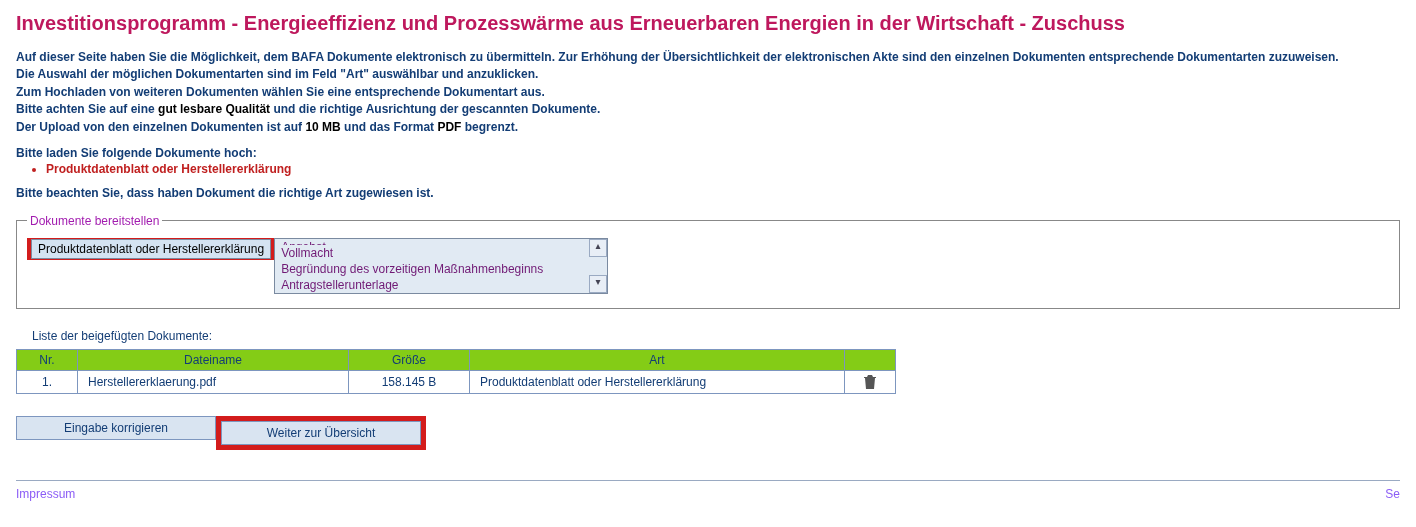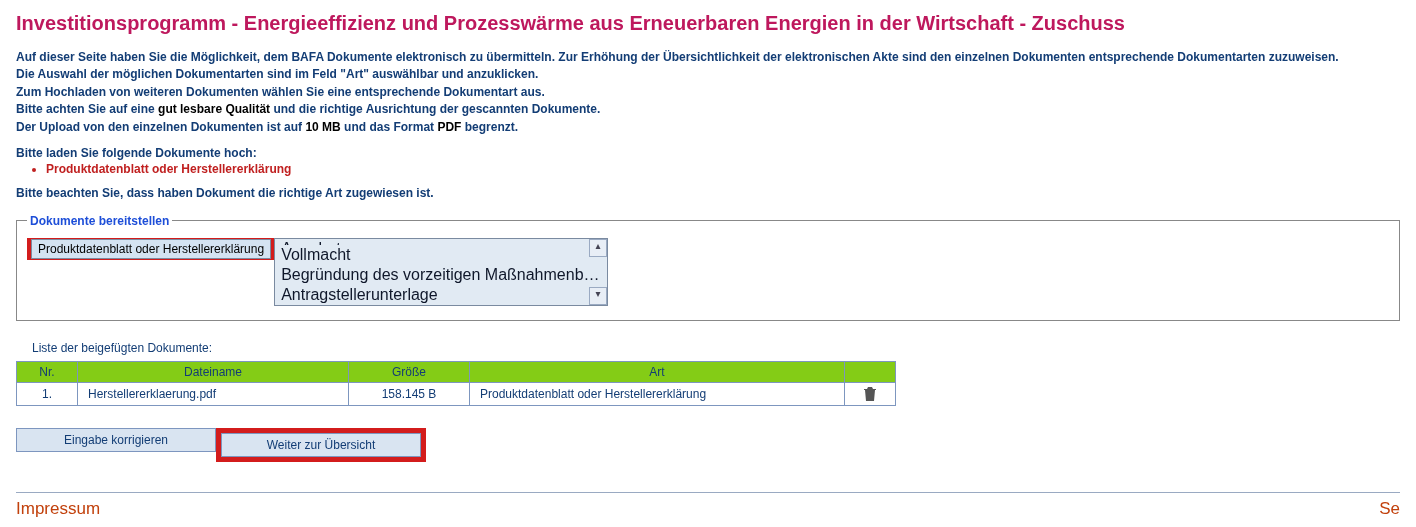--- a/index.html
+++ b/index.html
@@ -7,29 +7,29 @@
   h1{font-size:20px;font-weight:bold;margin:4px 0 14px 0;color:#be185d}
   .intro{font-weight:bold;line-height:1.45;margin-bottom:10px}
   .intro span{font-weight:bold}
   .red{color:#000000}
   .lead{font-weight:bold;margin-top:8px}
   ul.req{margin:2px 0 10px 30px;padding:0}
   ul.req li{color:#c02020;font-weight:bold}
   .note{font-weight:bold;margin-bottom:14px}
 
   fieldset{border:1px solid #888;padding:10px 10px 14px 10px;margin:0 0 20px 0}
-  legend{font-weight:bold;color:#1d4ed8;padding:0 3px}
+  legend{font-weight:normal;color:#a21caf;padding:0 3px}
 
   .row-art{display:flex;align-items:flex-start}
   .row-art label{width:260px;padding-top:4px}
   .select-wrap{position:relative}
   .highlight-red{border:4px solid #d31c1c;display:inline-block;padding:0;line-height:0}
   .highlight-red.inner{line-height:normal}
   .sel-head{background:#d4e3f2;border:1px solid #7a8aa0;padding:2px 6px;font-size:12px;font-family:inherit;color:#000;white-space:nowrap}
-  .listbox{border:1px solid #7a8aa0;background:#e1eaf3;width:332px;font-size:16px;color:#0f172a}
+  .listbox{border:1px solid #7a8aa0;background:#e1eaf3;width:332px;font-size:12px;color:#701a75}
   .listbox .opt{padding:1px 6px;white-space:nowrap;overflow:hidden;text-overflow:ellipsis}
   .listbox .hidden-first{height:4px;overflow:hidden}
   .listbox-wrap{position:relative;display:inline-block;vertical-align:top;margin-left:-1px}
   .sb-btn{position:absolute;right:1px;width:16px;height:16px;background:#e8eef6;border:1px solid #9aaac2;font-size:10px;line-height:12px;text-align:center;color:#445}
   .sb-up{top:1px}
   .sb-dn{bottom:1px}
 
   .listcap{margin:18px 0 6px 16px}
   table.docs{border-collapse:collapse;width:880px}
   table.docs th,table.docs td{border:1px solid #7d96bf;padding:3px 10px;font-size:12px}
@@ -37,21 +37,21 @@
   table.docs td{color:#133d75}
   table.docs td.c{text-align:center}
   .trash svg{width:14px;height:16px;display:block;margin:0 auto}
 
   .btns{margin-top:22px;display:flex;align-items:flex-start}
   .btn{background:#d9e4f1;border:1px solid #7d96bf;color:#133d75;padding:4px 0;text-align:center;font-size:12px;cursor:pointer;width:200px}
   .btn-hl{border:5px solid #d31c1c;display:inline-block}
   .btn-hl .btn{margin:0}
 
   hr{border:none;border-top:1px solid #9aaac2;margin:30px 0 6px 0}
-  .footer{display:flex;justify-content:space-between;font-size:17px;color:#c2410c}
+  .footer{display:flex;justify-content:space-between;font-size:12px;color:#8b5cf6}
 </style>
 </head>
 <body>
 
 <div class="page">
   <h1>Investitionsprogramm - Energieeffizienz und Prozesswärme aus Erneuerbaren Energien in der Wirtschaft - Zuschuss</h1>
 
   <div class="intro">
     <span>Auf dieser Seite haben Sie die Möglichkeit, dem BAFA Dokumente elektronisch zu übermitteln. Zur Erhöhung der Übersichtlichkeit der elektronischen Akte sind den einzelnen Dokumenten entsprechende Dokumentarten zuzuweisen.</span><br>
     <span>Die Auswahl der möglichen Dokumentarten sind im Feld "Art" auswählbar und anzuklicken.</span><br>

